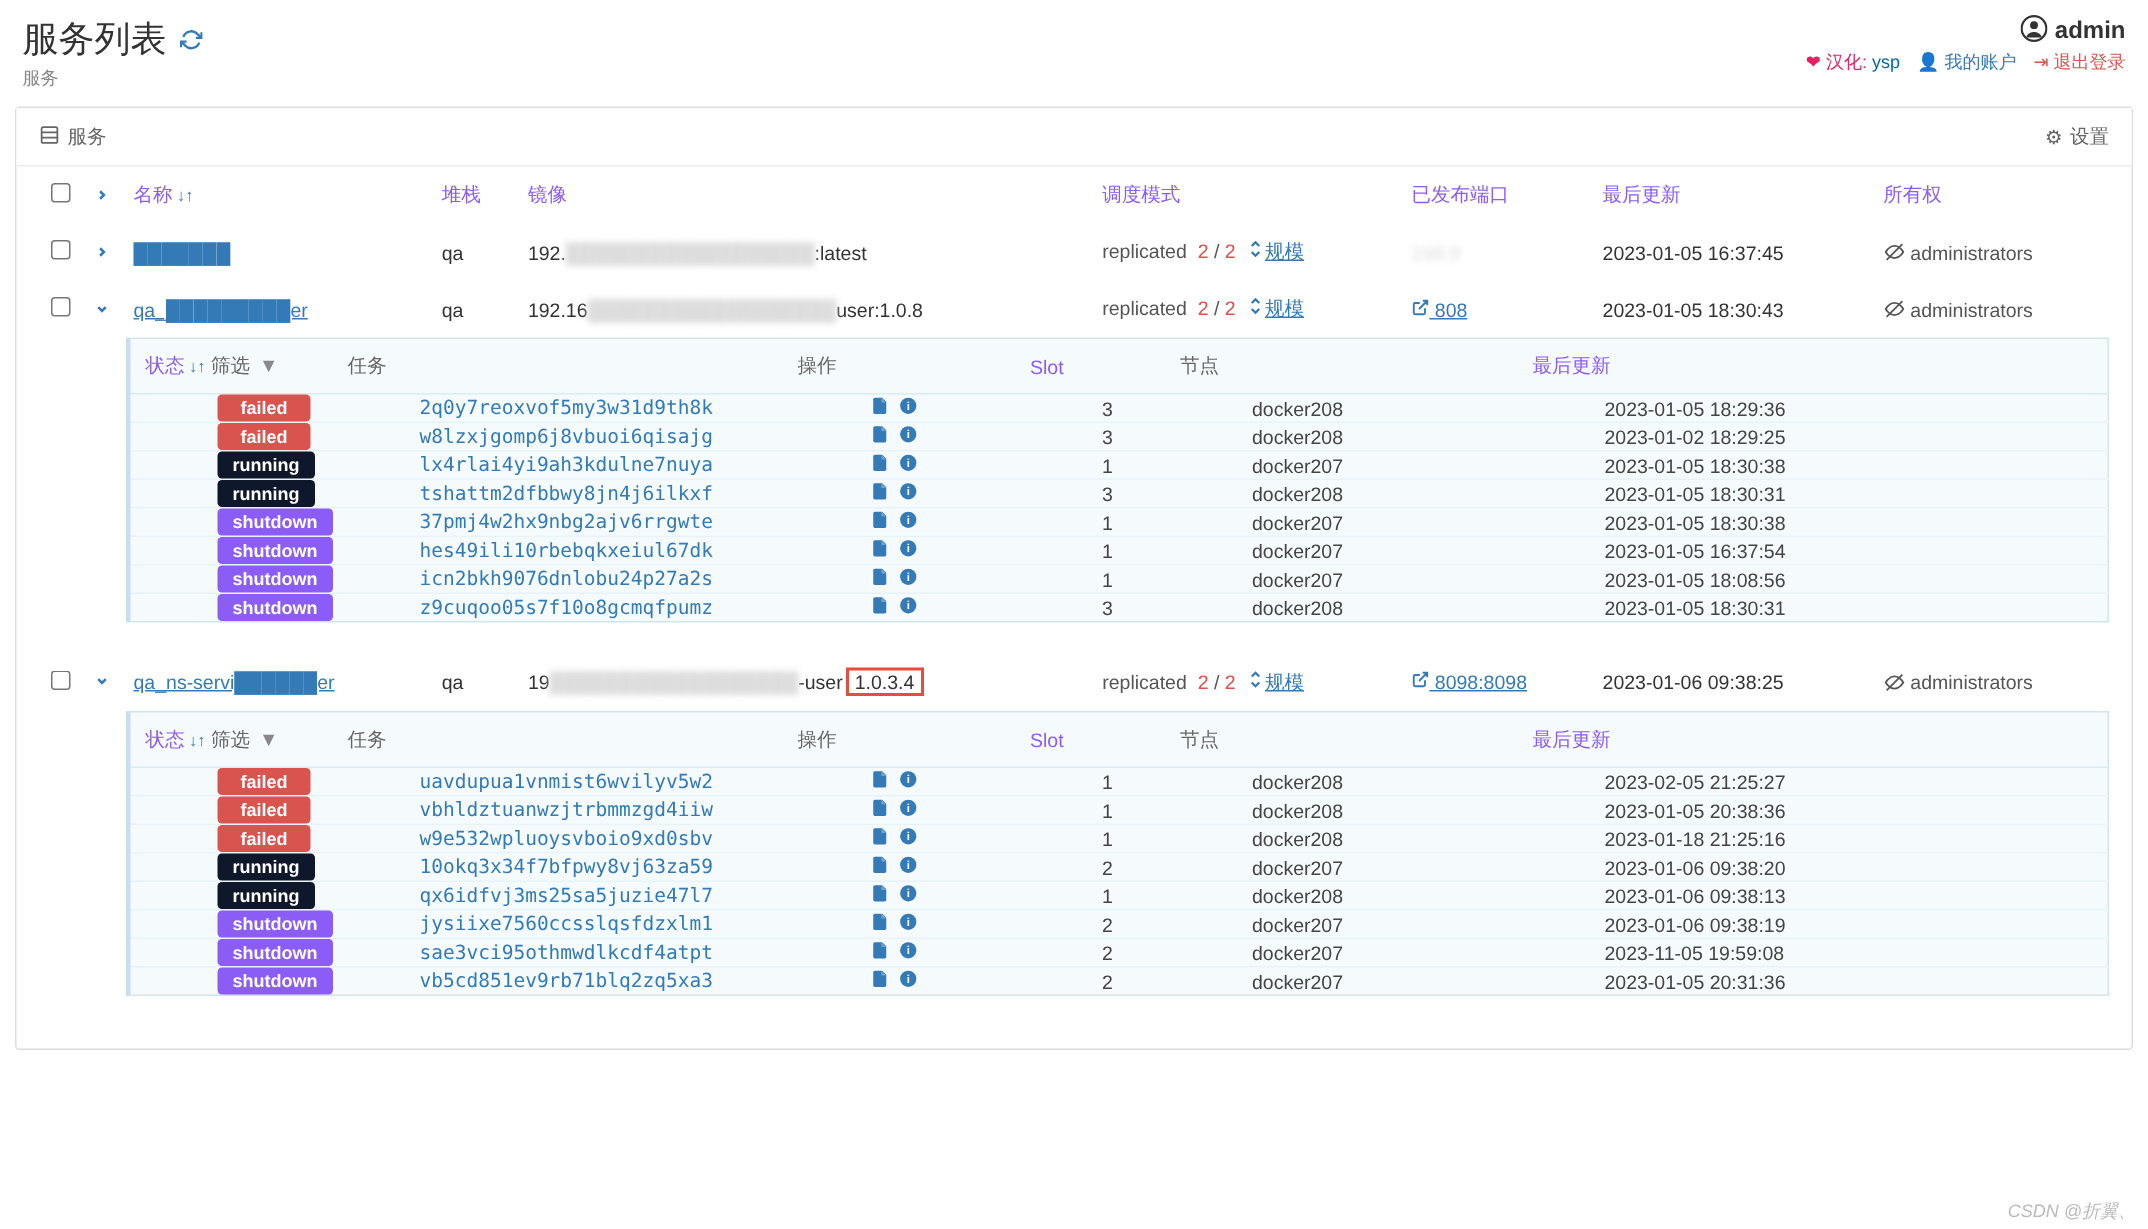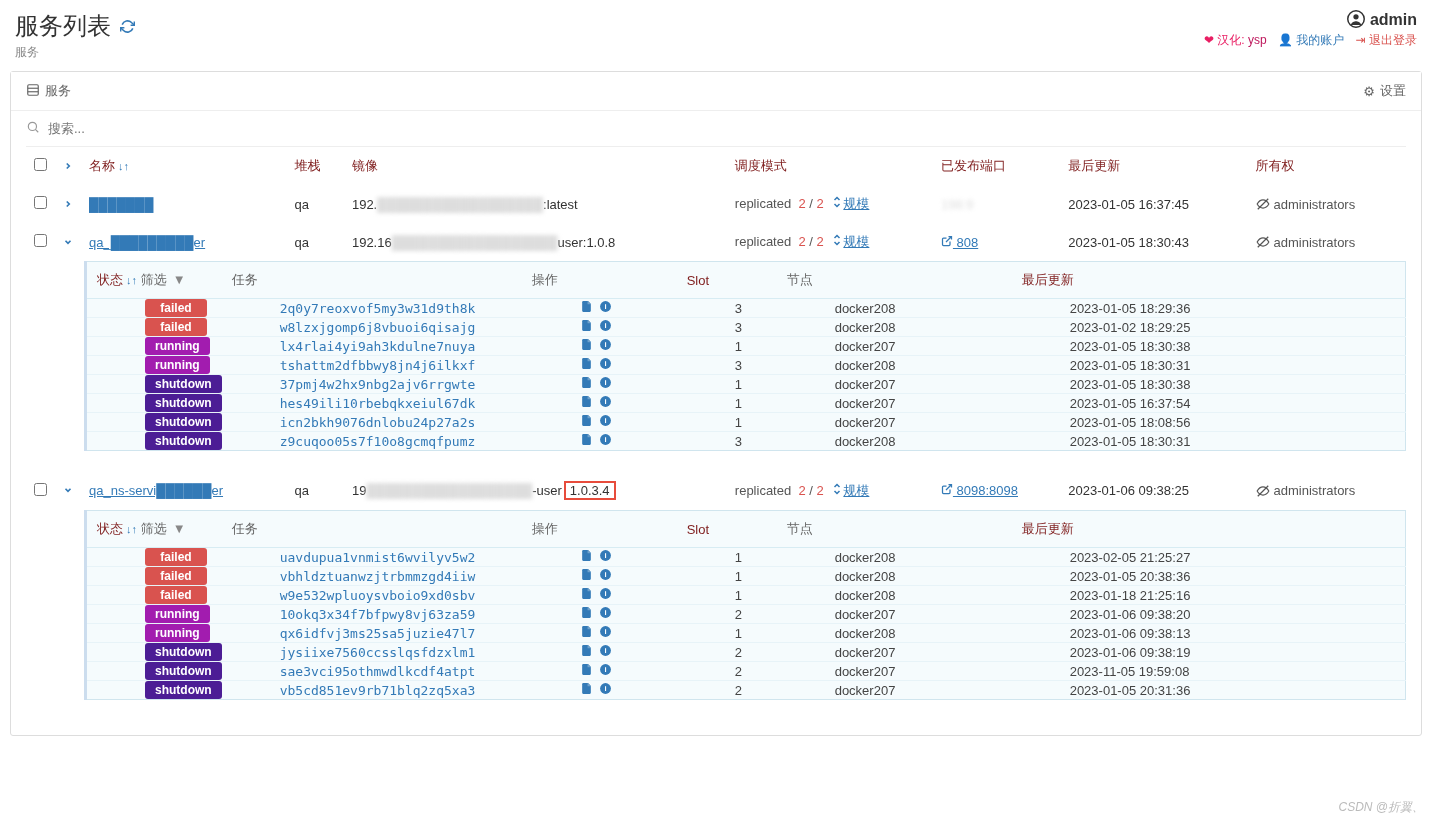--- a/index.html
+++ b/index.html
@@ -7,21 +7,21 @@
 .header { padding: 10px 15px; display: flex; justify-content: space-between; align-items: flex-start; }
 .header-left h1 { font-size: 24px; font-weight: 500; display: inline-block; }
 .header-left .refresh { color: #337ab7; margin-left: 5px; cursor: pointer; }
 .header-left .breadcrumb { color: #888; font-size: 12px; margin-top: 2px; }
 .header-right { text-align: right; }
 .header-right .user-line { font-size: 16px; font-weight: 600; }
 .header-right .user-line svg { vertical-align: -3px; }
 .header-right .sublinks { font-size: 12px; margin-top: 3px; }
 .header-right .sublinks a { text-decoration: none; margin-left: 8px; }
 .hanhua { color: #e91e63; }
-.hanhua-v { color: #be185d; }
+.hanhua-v { color: #0369a1; }
 .mylink { color: #337ab7; }
 .logout { color: #d9534f; }
 
 .panel { margin: 0 10px; border: 1px solid #ddd; border-radius: 3px; }
 .panel-header { padding: 10px 15px; display: flex; justify-content: space-between; align-items: center; background: #fff; border-bottom: 1px solid #eee; }
 .panel-header-left, .panel-header-right { display: flex; align-items: center; gap: 5px; color: #666; }
 .panel-body { padding: 0 15px 15px; }
 
 .toolbar { display: flex; gap: 6px; padding: 12px 0; }
 .btn { border: none; padding: 6px 12px; border-radius: 3px; font-size: 13px; cursor: pointer; color: #fff; display: inline-flex; align-items: center; gap: 5px; }
@@ -45,27 +45,27 @@
 .port-link { color: #337ab7; }
 .owner { color: #555; display: flex; align-items: center; gap: 4px; }
 
 .sub-row td { padding: 0 0 0 58px !important; }
 .sub-table { width: 100%; border-collapse: collapse; background: #f5fbfd; border: 1px solid #d0e5ee; border-radius: 3px; margin-bottom: 20px; border-left: 3px solid #cde; }
 .sub-table th { text-align: left; padding: 9px 10px; font-weight: 500; color: #337ab7; font-size: 13px; border-bottom: 1px solid #d7ecf3; }
 .sub-table td { padding: 7px 10px; color: #444; font-size: 13px; border-top: 1px solid #e7f3f8; }
 .sub-table td.task-col a { color: #337ab7; font-family: Menlo, Consolas, monospace; text-decoration: none; }
 .status-badge { display: inline-block; padding: 2px 10px; border-radius: 3px; color: #fff; font-size: 12px; font-weight: 600; min-width: 62px; text-align: center; }
 .status-failed { background: #d9534f; }
-.status-running { background: #a21caf; }
-.status-shutdown { background: #4c1d95; }
+.status-running { background: #0f172a; }
+.status-shutdown { background: #8b5cf6; }
 .action-icons { color: #337ab7; display: flex; gap: 6px; }
 .action-icons svg { cursor: pointer; }
 .sort-ic { font-size: 11px; color: #337ab7; margin-left: 3px; }
 .filter-ic { color: #888; margin-left: 6px; }
-th .hlabel { color: #7f1d1d; }
+th .hlabel { color: #8b5cf6; }
 
 .marked-box { display: inline-block; border: 2px solid #e74c3c; padding: 0 4px; margin-left: 2px; }
 
 .watermark { position: fixed; right: 8px; bottom: 3px; font-size: 12px; color: #bbb; font-style: italic; pointer-events: none; }
 </style>
 </head>
 <body>
 
 <div class="header">
   <div class="header-left">
@@ -109,29 +109,20 @@
           </svg>
       </span>
       <span>服务</span>
     </div>
     <div class="panel-header-right">
       <span>⚙</span>
       <span>设置</span>
     </div>
   </div>
   <div class="panel-body">
-    <div class="search-bar">
-      <span>
-        <svg width="14" height="14" viewBox="0 0 24 24" fill="none" stroke="currentColor" stroke-width="2">
-            <circle cx="11" cy="11" r="7"></circle>
-            <line x1="21" y1="21" x2="16" y2="16"></line>
-          </svg>
-      </span>
-      <input type="text" placeholder="搜索..." style="">
-    </div>
 
     <table class="main" id="main-table">
       <thead>
         <tr>
           <th class="check-col"><input type="checkbox" style=""></th>
           <th class="expand-col">
             <svg width="10" height="10" viewBox="0 0 24 24" fill="none" stroke="currentColor" stroke-width="4">
                 <polyline points="9 18 15 12 9 6"></polyline>
               </svg>
           </th>

